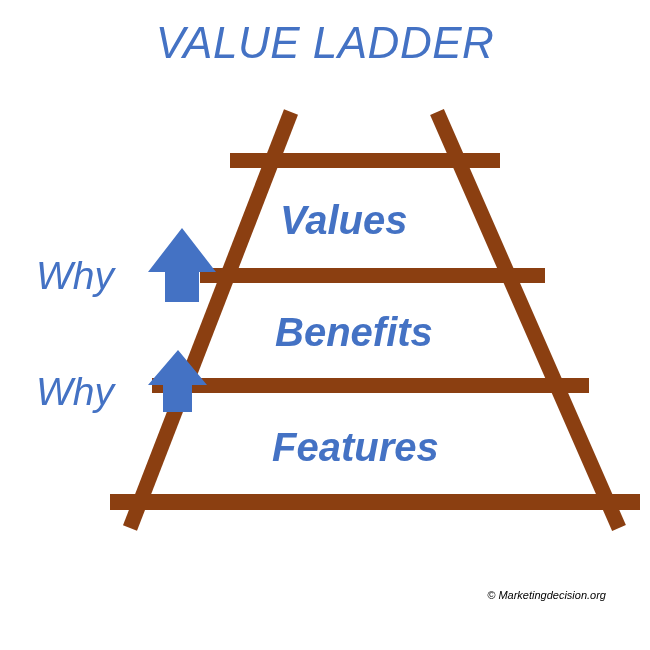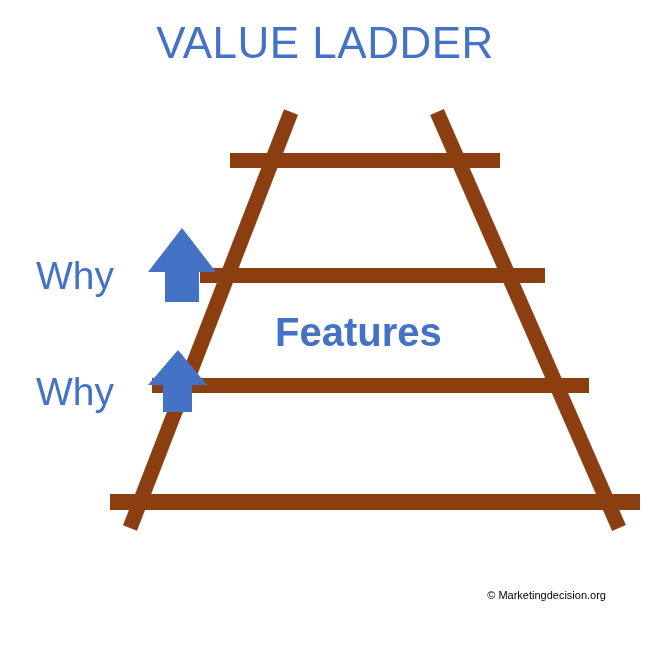--- a/index.html
+++ b/index.html
@@ -9,20 +9,21 @@
   }
   body {
     font-family: "Liberation Sans", sans-serif;
   }
   #canvas {
     position: relative;
     width: 648px;
     height: 650px;
     background: #ffffff;
     overflow: hidden;
+    font-style: italic;
   }
   .title {
     position: absolute;
     left: 0;
     top: 18px;
     width: 650px;
     text-align: center;
     font-family: "Liberation Sans", sans-serif;
     font-size: 44px;
     font-weight: 400;
@@ -92,23 +93,25 @@
       <rect x="152" y="378" width="437" height="15" fill="#8B3F11"></rect>
       <rect x="110" y="494" width="530" height="16" fill="#8B3F11"></rect>
     </g>
 
     <g>
       <polygon points="182,228 216,272 199,272 199,302 165,302 165,272 148,272" fill="#4472C4"></polygon>
       <polygon points="178,350 207,385 192,385 192,412 163,412 163,385 148,385" fill="#4472C4"></polygon>
     </g>
   </svg>
 
+  <div class="rung-label" id="label-values">Values</div>
 
-  <div class="rung-label" id="label-benefits">Features</div>
+  <div class="rung-label" id="label-benefits">Benefits</div>
 
+  <div class="rung-label" id="label-features">Features</div>
 
   <div class="why-label" id="why-top">Why</div>
 
   <div class="why-label" id="why-bottom">Why</div>
 
   <div class="credit">© Marketingdecision.org</div>
 
 </div>
 
 </body></html>

